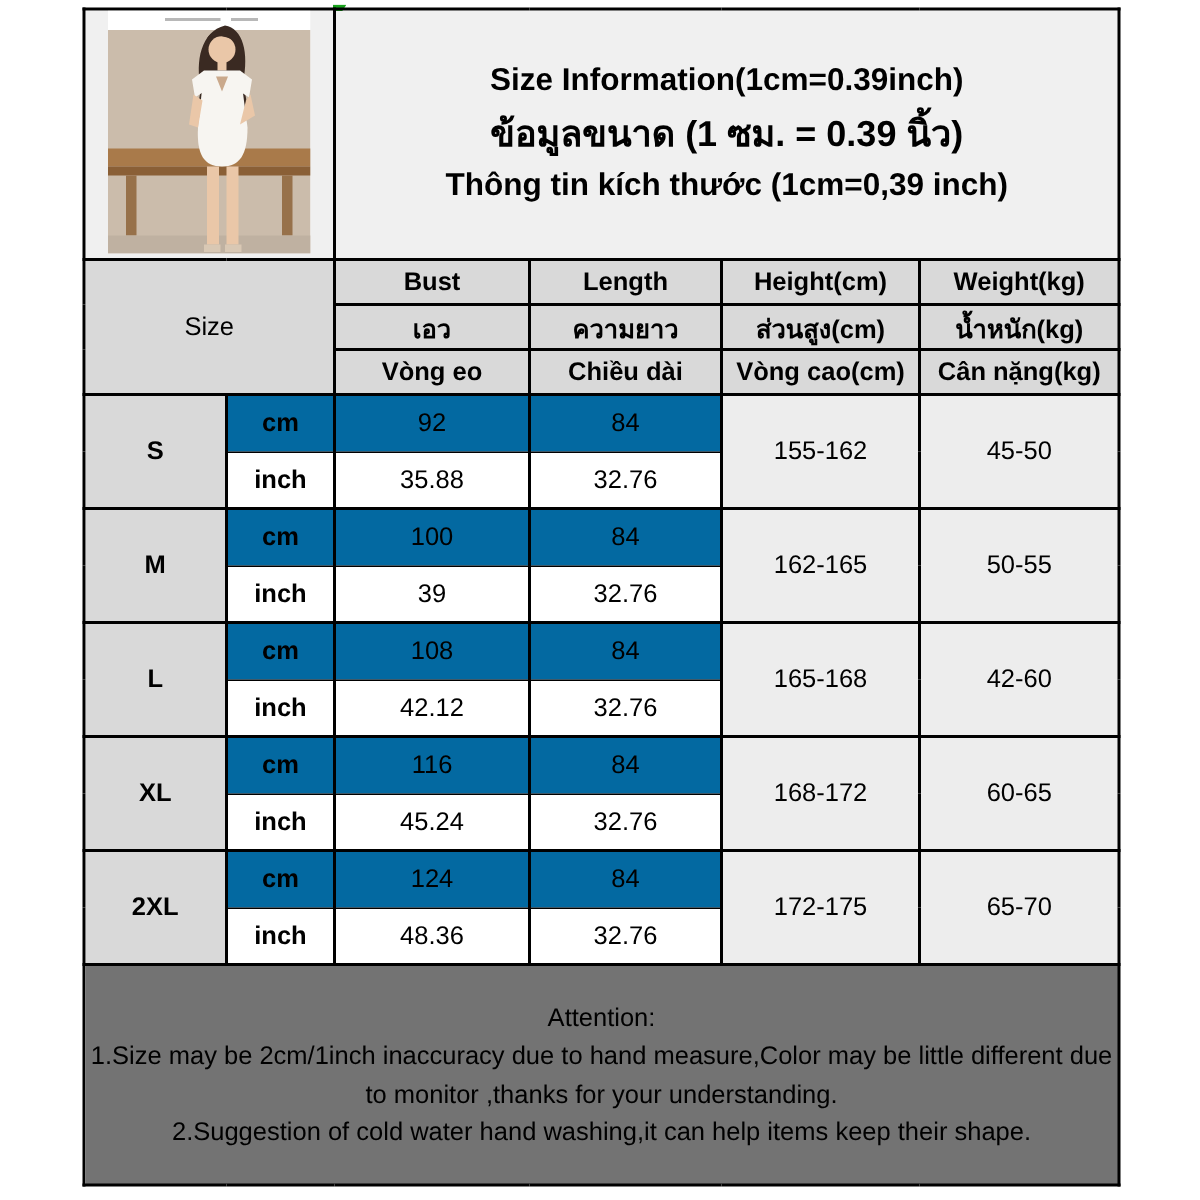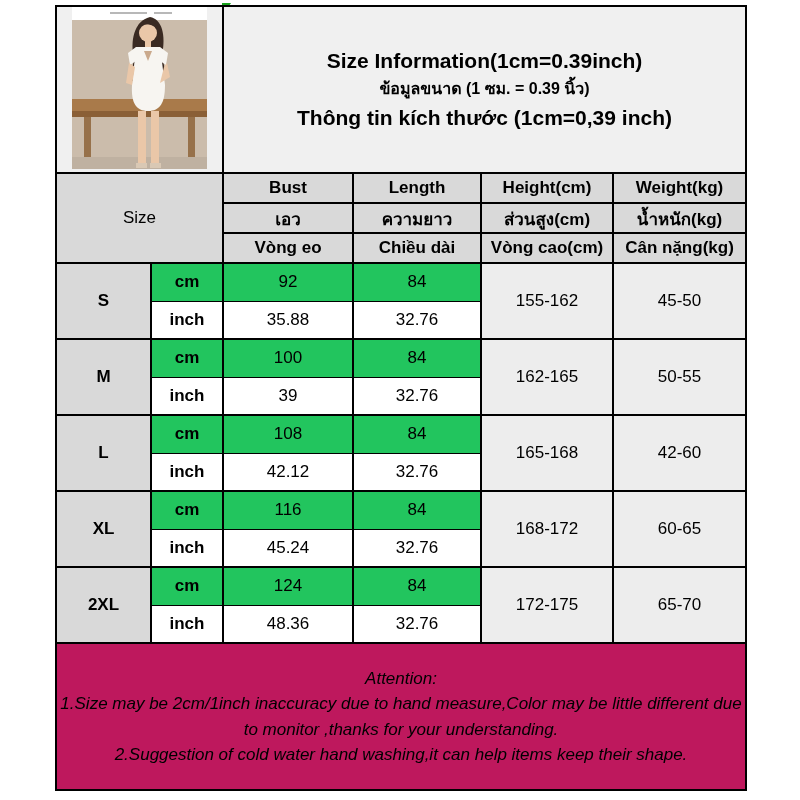--- a/index.html
+++ b/index.html
@@ -42,59 +42,58 @@
   tr.r-top { height: 165px; }
   td.img-cell {
     background: #f0f0f0;
     vertical-align: top;
   }
   td.title-cell {
     background: #f0f0f0;
     font-weight: bold;
   }
   .title-line { line-height: 1.55; font-size: 21px; }
-  .title-line.th { font-size: 16px; }
+  .title-line.th { font-size: 24px; }
 
   
   tr.r-head { height: 30px; }
   td.head {
     background: #d9d9d9;
     font-weight: bold;
   }
   td.size-big {
     background: #d9d9d9;
     font-weight: normal;
     font-size: 34px;
   }
 
   
   tr.r-cm, tr.r-inch { height: 38px; }
-  tr.r-cm td { background: #22c55e; }
+  tr.r-cm td { background: #0369a1; }
   tr.r-inch td { background: #ffffff; }
   td.lbl {
     background: #d9d9d9 !important;
     font-weight: bold;
   }
   td.unit { font-weight: bold; }
   td.merged { background: #ededed !important; }
   tr.r-cm td { border-bottom-width: 1px; }
   tr.r-inch td { border-top-width: 1px; }
   td.lbl, td.merged { border-bottom-width: 2px !important; border-top-width: 2px !important; }
 
   
   tr.r-attention { height: 147px; }
   td.attention-cell {
-    background: #be185d;
+    background: #737373;
     text-align: left;
     vertical-align: top;
     padding: 5px 8px;
     font-size: 17px;
     line-height: 1.5;
     border-width: 3px 2px 2px 2px;
-    font-style: italic;
   }
 
   
   .green-flag {
     position: absolute;
     left: 222px;
     top: 3px;
     width: 9px;
     height: 14px;
     background: #18a21c;

